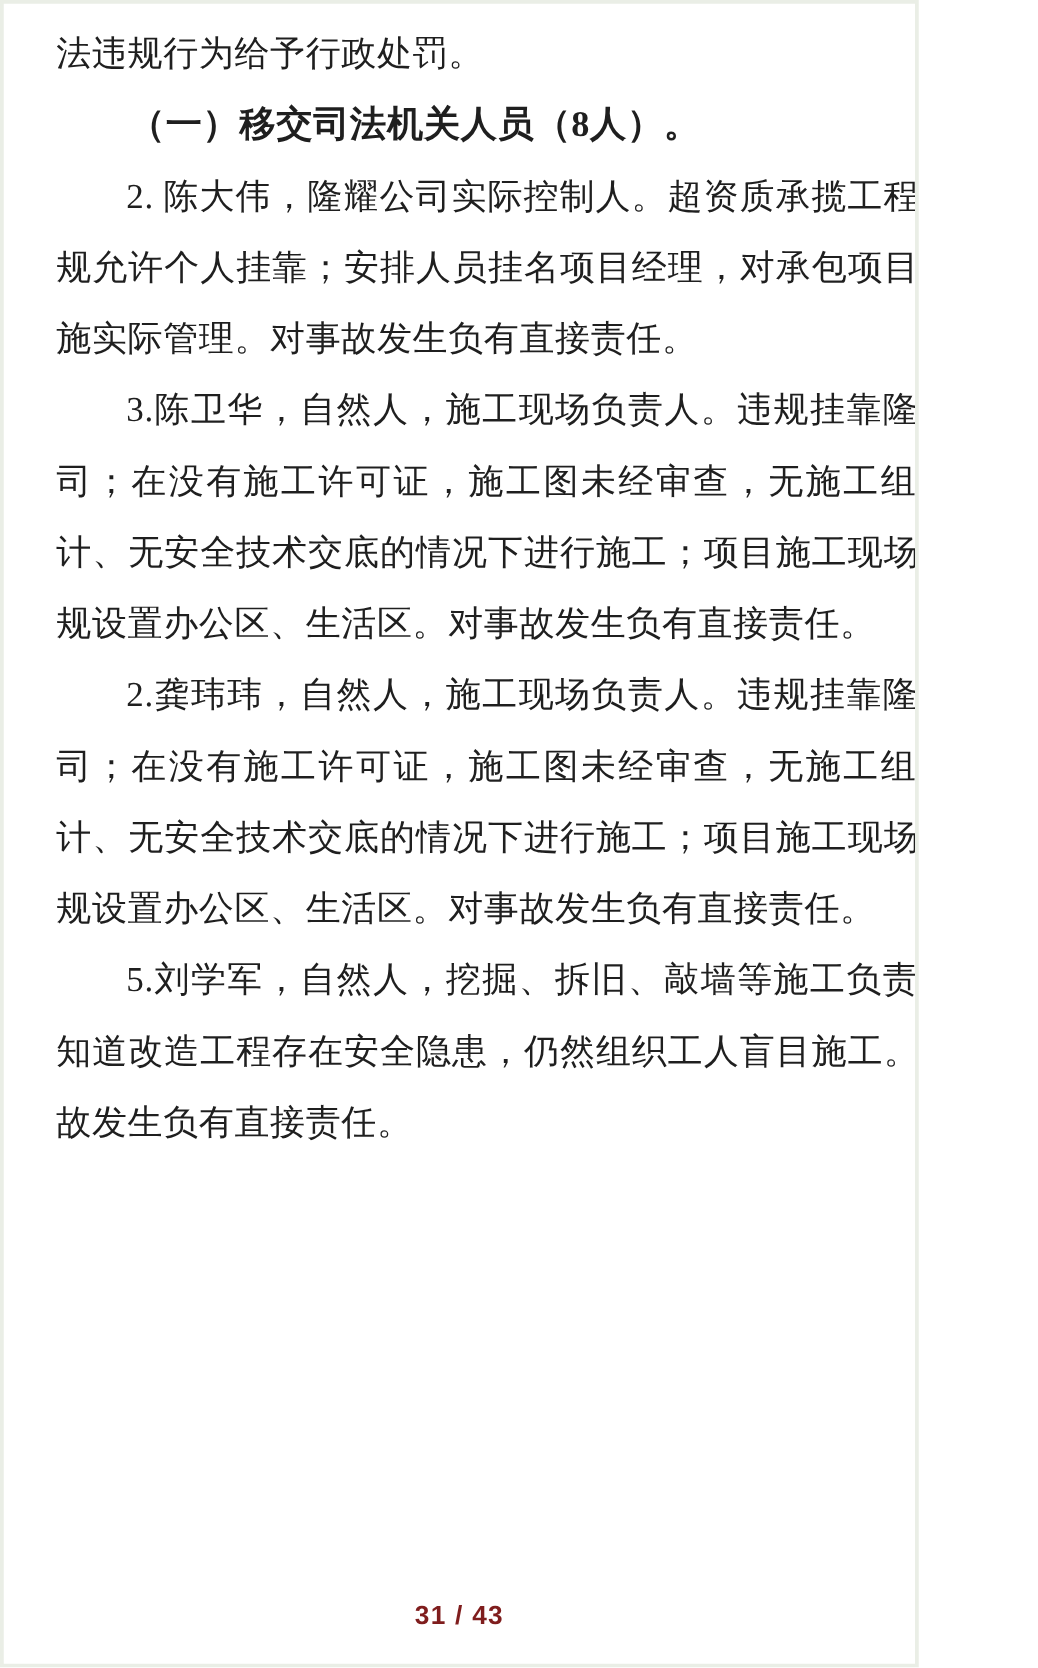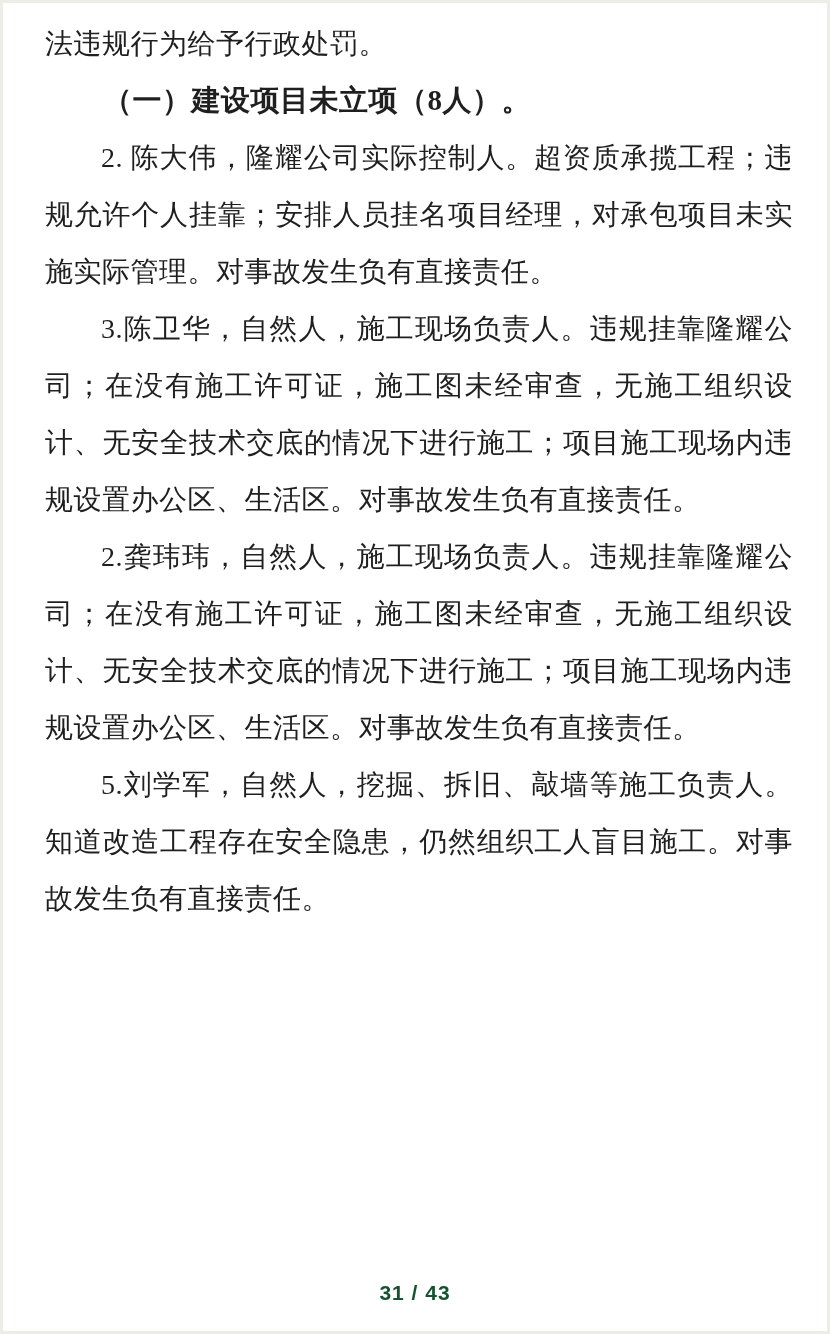--- a/index.html
+++ b/index.html
@@ -2,21 +2,21 @@
 <html><head>
 <meta charset="utf-8">
 <style>
   html, body {
     margin: 0;
     padding: 0;
     background: #ffffff;
   }
   .page {
     position: relative;
-    width: 830px;
+    width: 735px;
     height: 1334px;
     background: #ffffff;
     box-sizing: border-box;
     border: 3px solid #eaeee6; 
     overflow: hidden;
     font-family: "Liberation Serif", "DejaVu Serif", serif;
     color: #1f1f1f;
   }
   .text-block {
     position: absolute;
@@ -46,31 +46,31 @@
   }
   .footer {
     position: absolute;
     bottom: 26px;
     left: 0;
     width: 100%;
     text-align: center;
     font-family: "Liberation Sans", "DejaVu Sans", sans-serif;
     font-weight: bold;
     font-size: 21px;
-    color: #14532d;
+    color: #7f1d1d;
     letter-spacing: 1px;
   }
 </style>
 </head>
 <body>
 
 <div class="page">
   <div class="text-block">
     <p class="continuation">法违规行为给予行政处罚。</p>
-    <p class="heading">（一）建设项目未立项（8人）。</p>
+    <p class="heading">（一）移交司法机关人员（8人）。</p>
     <p class="para">2. 陈大伟，隆耀公司实际控制人。超资质承揽工程；违规允许个人挂靠；安排人员挂名项目经理，对承包项目未实施实际管理。对事故发生负有直接责任。</p>
     <p class="para">3.陈卫华，自然人，施工现场负责人。违规挂靠隆耀公司；在没有施工许可证，施工图未经审查，无施工组织设计、无安全技术交底的情况下进行施工；项目施工现场内违规设置办公区、生活区。对事故发生负有直接责任。</p>
     <p class="para">2.龚玮玮，自然人，施工现场负责人。违规挂靠隆耀公司；在没有施工许可证，施工图未经审查，无施工组织设计、无安全技术交底的情况下进行施工；项目施工现场内违规设置办公区、生活区。对事故发生负有直接责任。</p>
     <p class="para">5.刘学军，自然人，挖掘、拆旧、敲墙等施工负责人。知道改造工程存在安全隐患，仍然组织工人盲目施工。对事故发生负有直接责任。</p>
   </div>
 
   <div class="footer">31 / 43</div>
 </div>
 
 </body></html>

